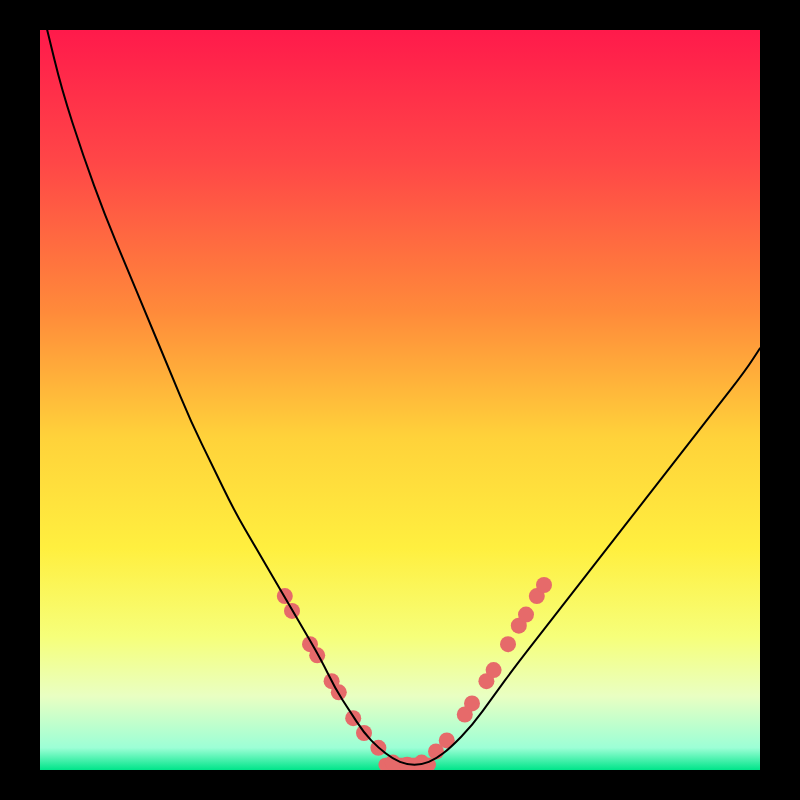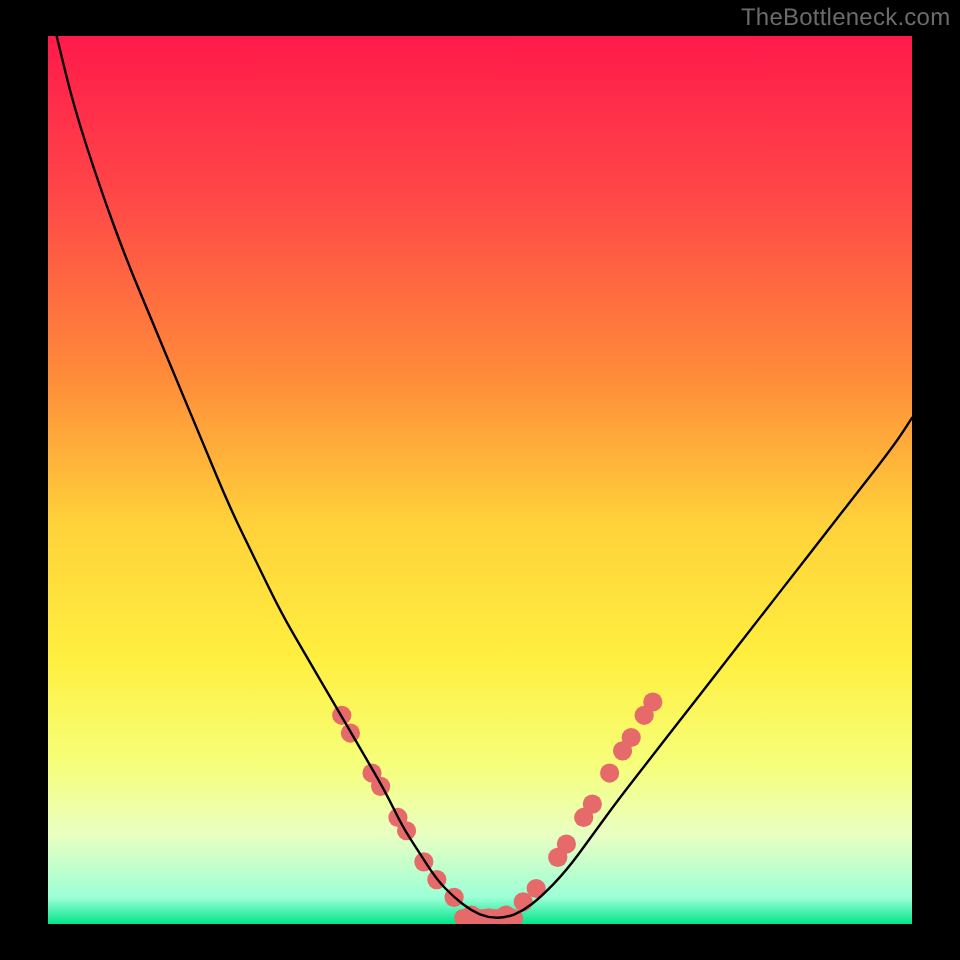--- a/index.html
+++ b/index.html
@@ -34,21 +34,20 @@
     font-weight: 400;
     letter-spacing: 0.2px;
   }
   svg { display: block; }
 </style>
 </head>
 <body>
 
 <div class="frame">
 
-  <div class="watermark">TheBottleneck.com</div>
 
   <div class="plot-area">
     <svg id="chart-svg" width="720" height="740" viewBox="0 0 720 740">
       <defs>
         <linearGradient id="bg-grad" x1="0" y1="0" x2="0" y2="1">
             <stop offset="0.0%" stop-color="#ff1a4b"></stop>
             <stop offset="18.0%" stop-color="#ff4747"></stop>
             <stop offset="38.0%" stop-color="#ff8a3a"></stop>
             <stop offset="55.0%" stop-color="#ffd23a"></stop>
             <stop offset="70.0%" stop-color="#ffef3f"></stop>

